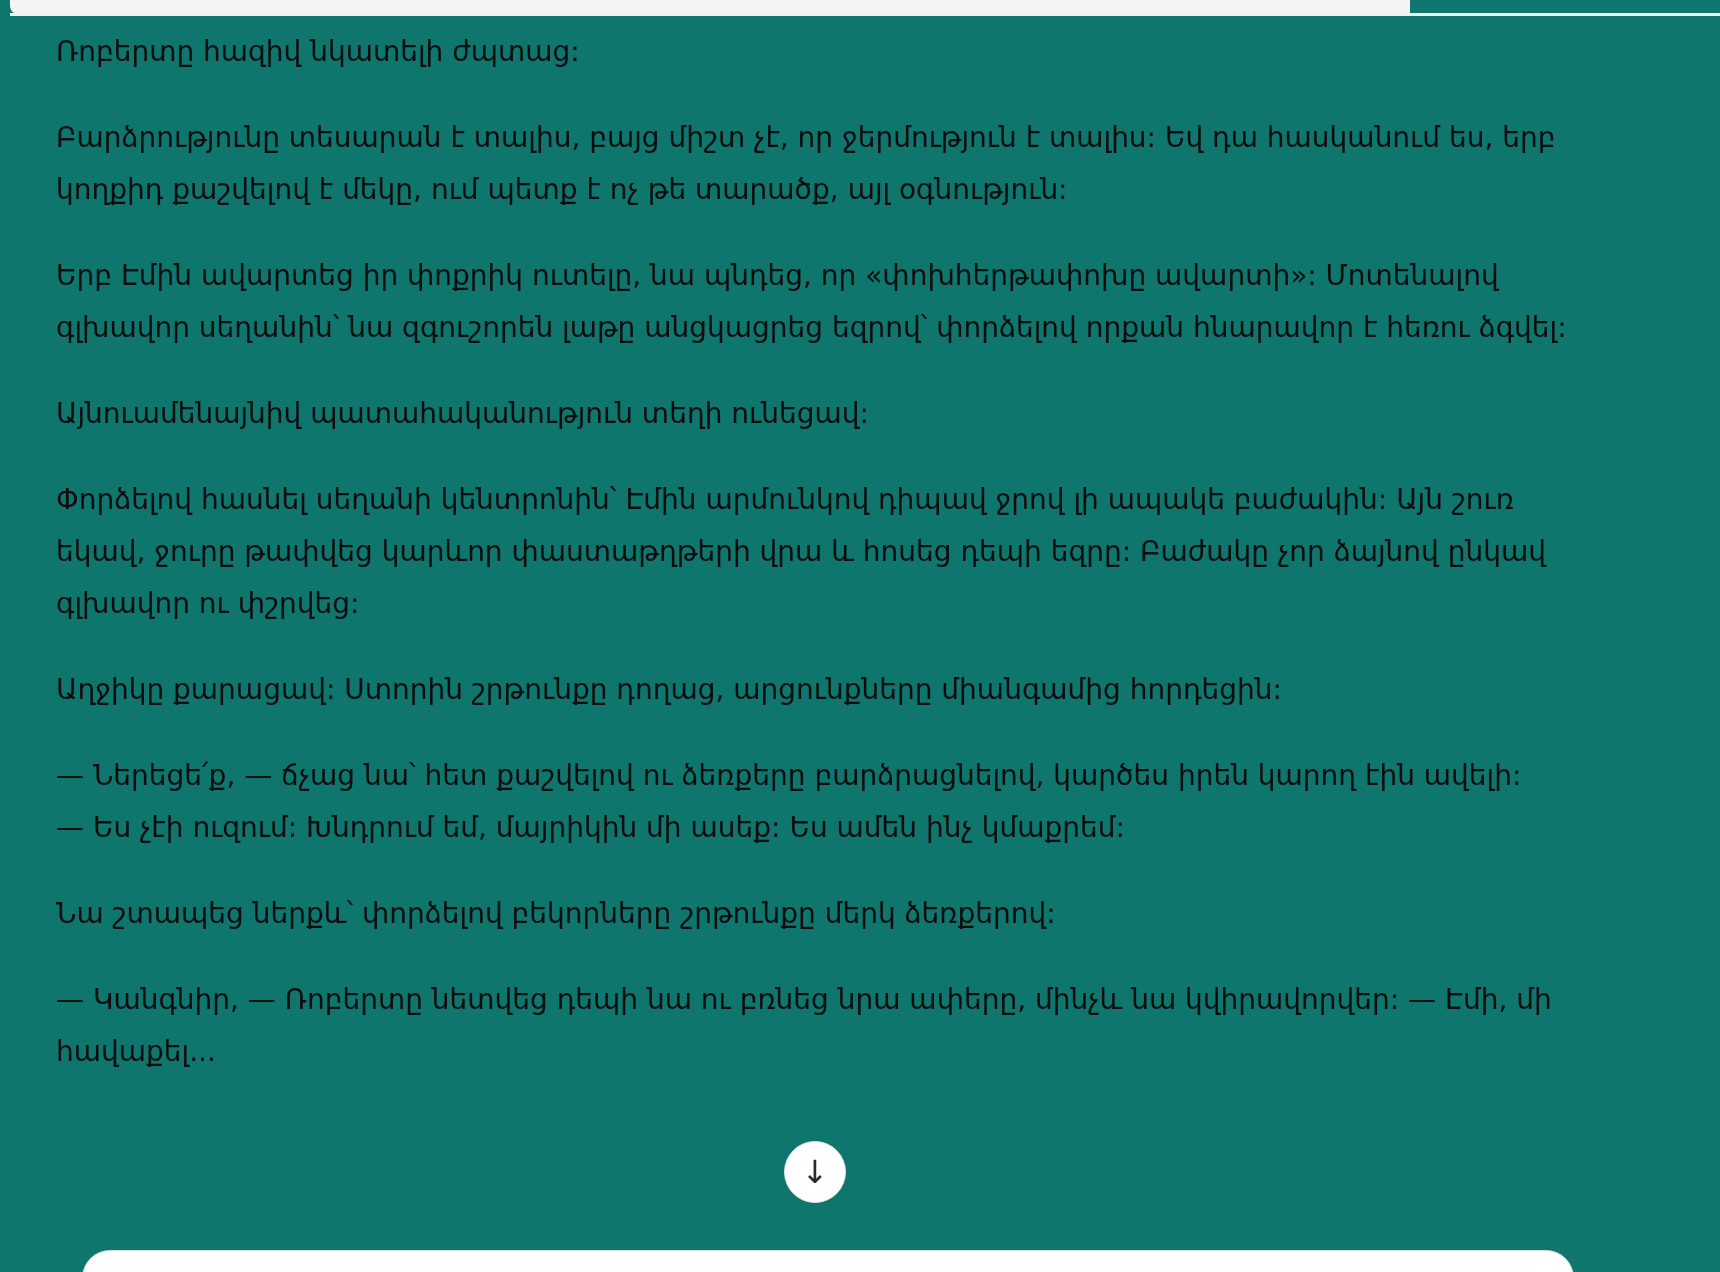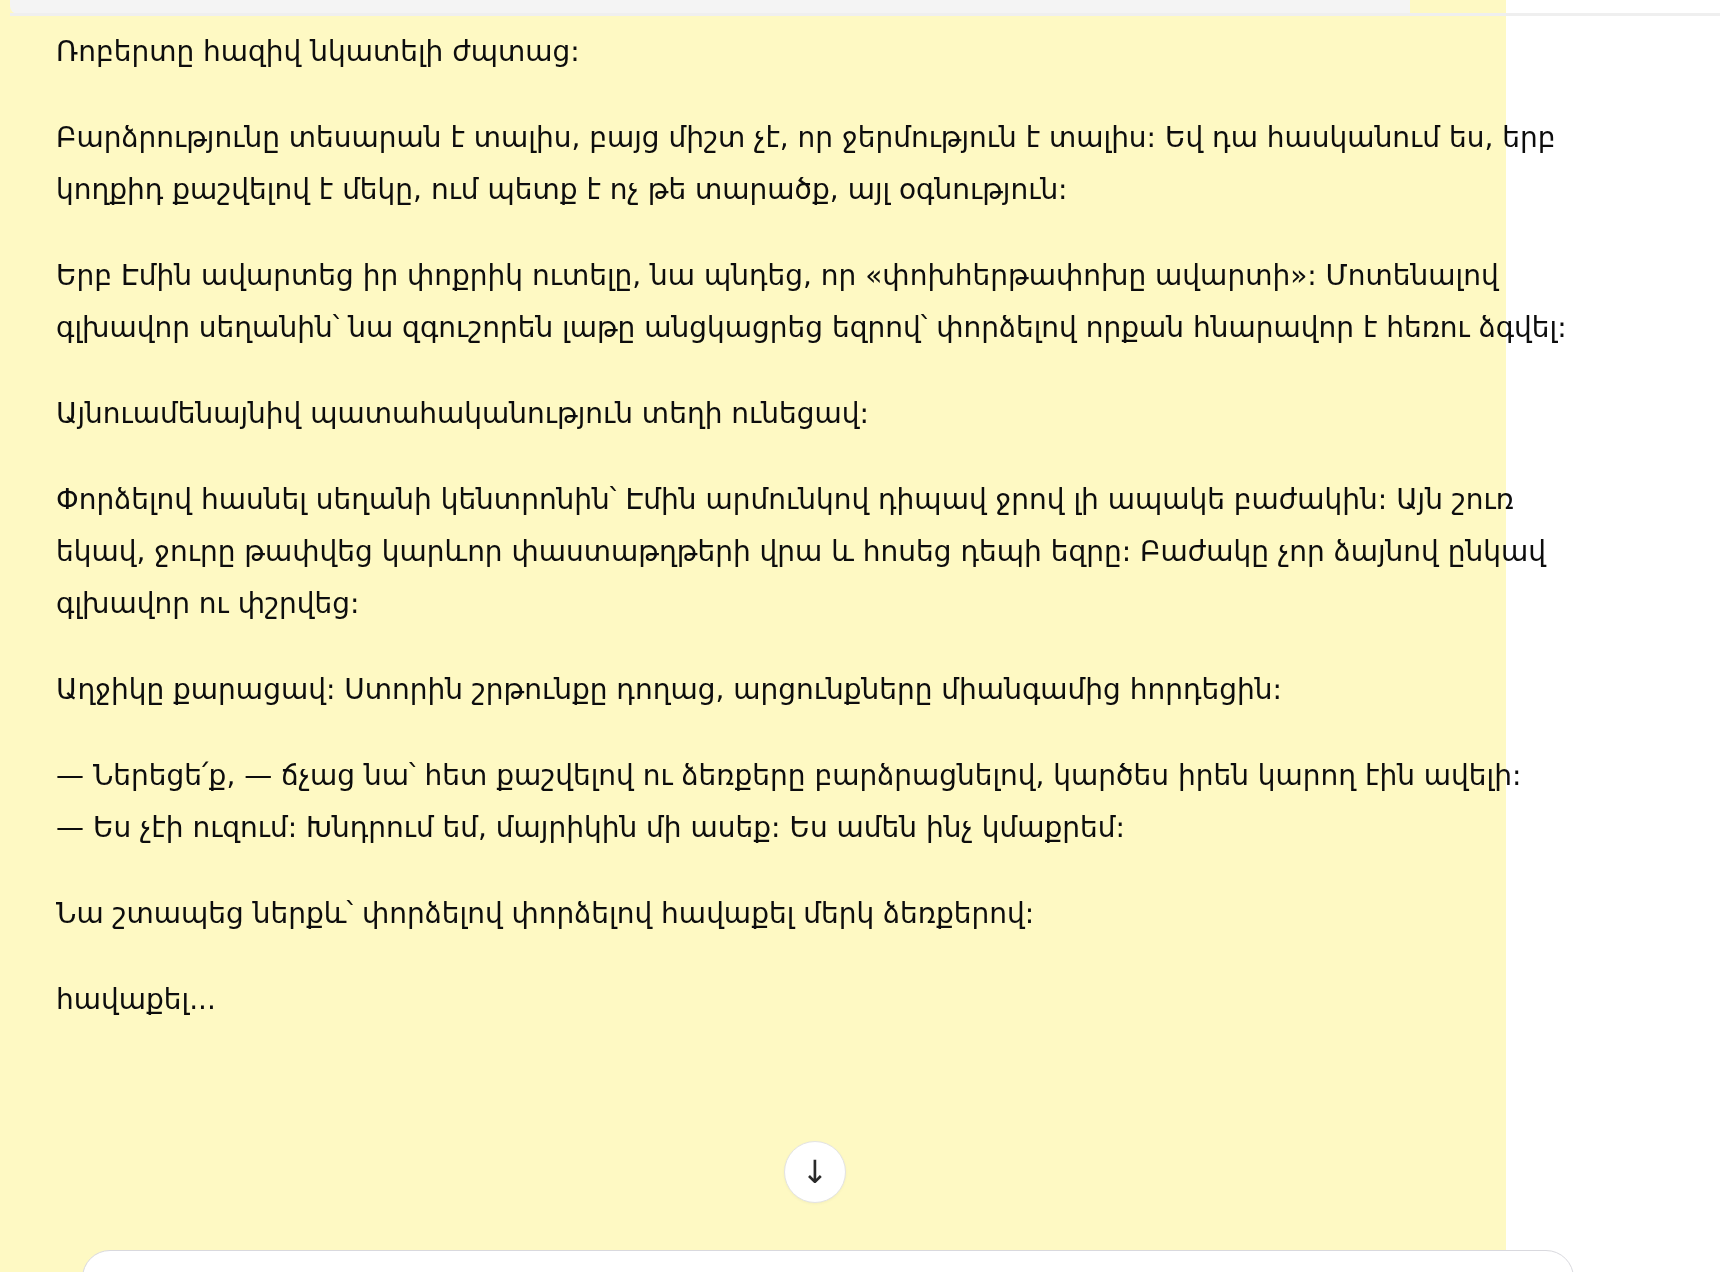--- a/index.html
+++ b/index.html
@@ -6,23 +6,23 @@
     margin: 0;
     padding: 0;
     width: 1720px;
     height: 1272px;
     overflow: hidden;
     background: #ffffff;
     font-family: "DejaVu Sans", sans-serif;
   }
   .viewport {
     position: relative;
-    width: 1506px;
+    width: 1720px;
     height: 1272px;
-    background: #fef9c3;
+    background: #0f766e;
   }
   
   .top-strip {
     position: absolute;
     left: 10px;
     top: 0;
     width: 1400px;
     height: 14px;
     background: #f4f4f4;
     border-bottom-left-radius: 8px;
@@ -112,23 +112,24 @@
         <div class="line">գլխավոր ու փշրվեց:</div>
       </div>
       <div class="para">
         <div class="line">Աղջիկը քարացավ: Ստորին շրթունքը դողաց, արցունքները միանգամից հորդեցին:</div>
       </div>
       <div class="para">
         <div class="line">— Ներեցե՛ք, — ճչաց նա՝ հետ քաշվելով ու ձեռքերը բարձրացնելով, կարծես իրեն կարող էին ավելի:</div>
         <div class="line">— Ես չէի ուզում: Խնդրում եմ, մայրիկին մի ասեք: Ես ամեն ինչ կմաքրեմ:</div>
       </div>
       <div class="para">
-        <div class="line">Նա շտապեց ներքև՝ փորձելով փորձելով հավաքել մերկ ձեռքերով:</div>
+        <div class="line">Նա շտապեց ներքև՝ փորձելով բեկորները շրթունքը մերկ ձեռքերով:</div>
       </div>
       <div class="para">
+        <div class="line">— Կանգնիր, — Ռոբերտը նետվեց դեպի նա ու բռնեց նրա ափերը, մինչև նա կվիրավորվեր: — Էմի, մի</div>
         <div class="line">հավաքել...</div>
       </div>
     </div>
 
   <button class="scroll-btn">
     <span class="arrow">↓</span>
   </button>
 
   <div class="composer"></div>
 

